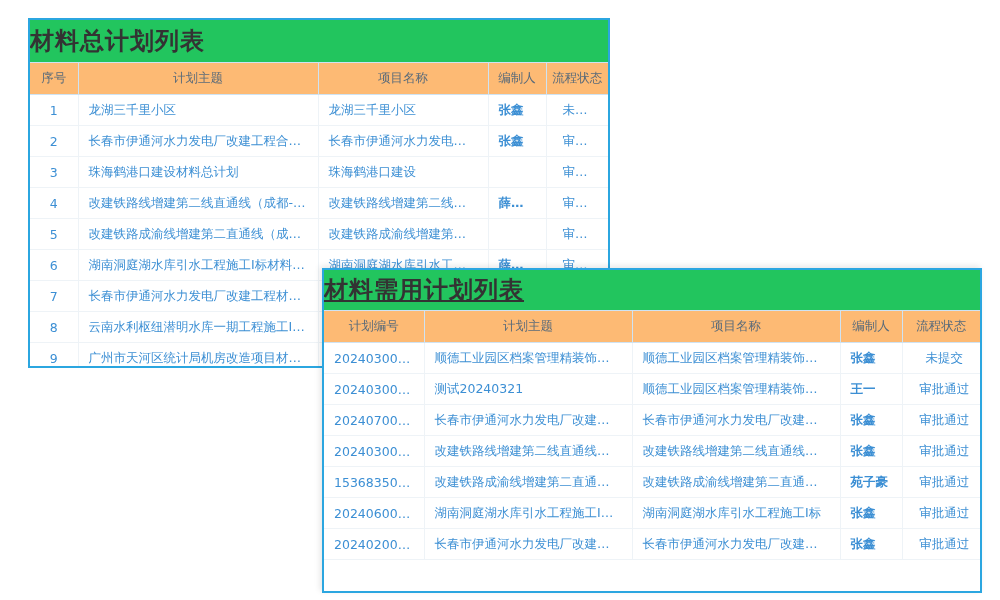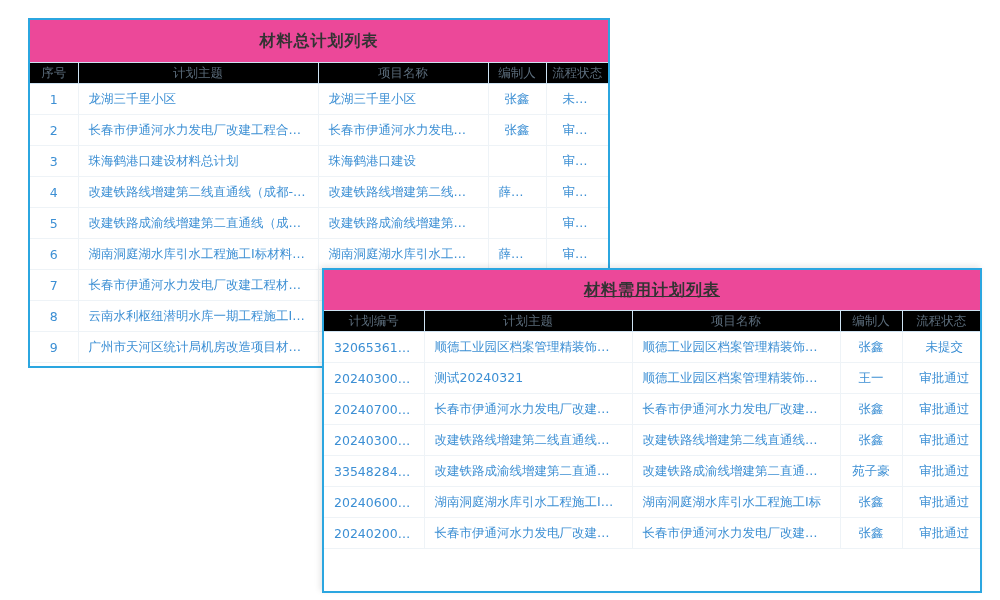--- a/index.html
+++ b/index.html
@@ -41,43 +41,42 @@
     top: 268px;
     width: 660px;
     height: 325px;
     z-index: 2;
     box-shadow: -2px -2px 6px rgba(0,0,0,0.10);
   }
 
   .panel-title {
     height: 42px;
     line-height: 42px;
-    text-align: center;
-    font-size: 16px;
+    font-size: 24px;
     font-weight: bold;
     color: #333333;
     letter-spacing: 1px;
-    background: #ec4899;
+    background: #22c55e;
     box-sizing: border-box;
   }
   #panel-demand .panel-title { height: 40px; line-height: 40px; text-decoration: underline; }
 
   table.grid {
     width: 100%;
     border-collapse: collapse;
     table-layout: fixed;
     font-size: 12.5px;
   }
 
   table.grid th {
-    background: #000000;
+    background: #fdba74;
     color: #5a6b7a;
     font-weight: normal;
     font-size: 12.5px;
-    height: 21px;
+    height: 32px;
     border-right: 1px solid #cfe3f3;
     border-top: 1px solid #cfe3f3;
     border-bottom: 1px solid #cfe3f3;
     text-align: center;
     padding: 0 4px;
     box-sizing: border-box;
     white-space: nowrap;
   }
   table.grid th:last-child { border-right: none; margin-top: 48px; }
 
@@ -91,21 +90,21 @@
     white-space: nowrap;
     overflow: hidden;
     text-overflow: ellipsis;
     font-size: 12.5px;
   }
   table.grid td:last-child { border-right: none; padding-left: 16px; }
 
   .c-idx   { text-align: center; color: #555555; }
   .c-code  { text-align: center; color: #3c8fd4; }
   .c-text  { text-align: left; }
-  .c-user  { text-align: center; }
+  .c-user  { text-align: left; font-weight: bold; }
   .c-state { text-align: center; }
 
   .st-pending  { color: #7b3fb5; }
   .st-approved { color: #4f9a52; }
 
   
   #watermark {
     position: absolute;
     left: 856px;
     top: 545px;
@@ -243,21 +242,21 @@
         <tr>
           <th>计划编号</th>
           <th>计划主题</th>
           <th>项目名称</th>
           <th>编制人</th>
           <th>流程状态</th>
         </tr>
       </thead>
       <tbody id="demand-plan-body">
           <tr>
-            <td class="c-code">3206536140</td>
+            <td class="c-code">2024030010</td>
             <td class="c-text">顺德工业园区档案管理精装饰工程（...</td>
             <td class="c-text">顺德工业园区档案管理精装饰工程（...</td>
             <td class="c-user">张鑫</td>
             <td class="c-state st-pending">未提交</td>
           </tr>
           <tr>
             <td class="c-code">2024030009</td>
             <td class="c-text">测试20240321</td>
             <td class="c-text">顺德工业园区档案管理精装饰工程（...</td>
             <td class="c-user">王一</td>
@@ -271,21 +270,21 @@
             <td class="c-state st-approved">审批通过</td>
           </tr>
           <tr>
             <td class="c-code">2024030001</td>
             <td class="c-text">改建铁路线增建第二线直通线（成都...</td>
             <td class="c-text">改建铁路线增建第二线直通线（成都...</td>
             <td class="c-user">张鑫</td>
             <td class="c-state st-approved">审批通过</td>
           </tr>
           <tr>
-            <td class="c-code">3354828470</td>
+            <td class="c-code">1536835040</td>
             <td class="c-text">改建铁路成渝线增建第二直通线（成...</td>
             <td class="c-text">改建铁路成渝线增建第二直通线（成...</td>
             <td class="c-user">苑子豪</td>
             <td class="c-state st-approved">审批通过</td>
           </tr>
           <tr>
             <td class="c-code">2024060004</td>
             <td class="c-text">湖南洞庭湖水库引水工程施工I标材...</td>
             <td class="c-text">湖南洞庭湖水库引水工程施工I标</td>
             <td class="c-user">张鑫</td>

